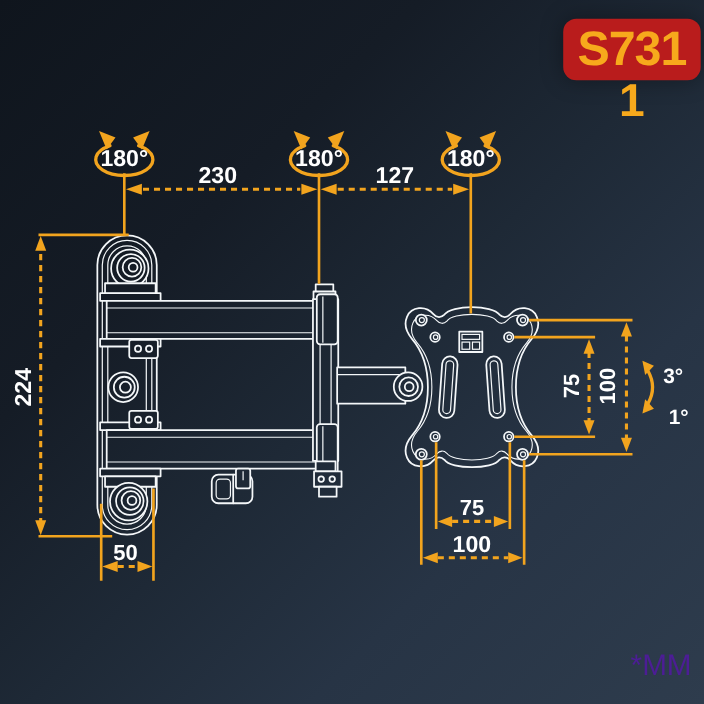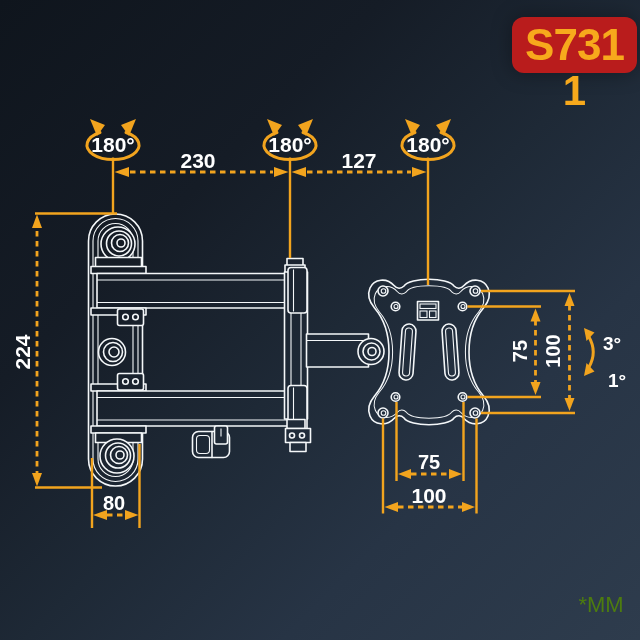--- a/index.html
+++ b/index.html
@@ -26,21 +26,21 @@
   .lbl{
     position:absolute;color:#ffffff;font-weight:700;white-space:nowrap;
     transform:translate(-50%,-50%);line-height:1;
   }
   .lbl.rot90{transform:translate(-50%,-50%) rotate(-90deg);}
   .rotlbl{font-size:21px;}
   .dim{font-size:21px;}
   .dim-sm{font-size:20px;}
   .tilt{font-size:19px;}
   .units{
-    position:absolute;color:#4d7c0f;font-weight:400;font-size:22px;
+    position:absolute;color:#4c1d95;font-weight:400;font-size:27px;
     transform:translate(-50%,-50%);white-space:nowrap;line-height:1;
   }
   .wire{stroke:#f4f7f9;stroke-width:1.6;fill:none;stroke-linejoin:round;stroke-linecap:round;}
   .wire-fill{stroke:#f4f7f9;stroke-width:1.6;fill:url(#bgfill);stroke-linejoin:round;}
   .wire-thin{stroke:#f4f7f9;stroke-width:1.1;fill:none;}
   .ann{stroke:#f2a41e;stroke-width:2.4;fill:none;stroke-linecap:butt;}
   .ann-dash{stroke:#f2a41e;stroke-width:2.8;fill:none;stroke-dasharray:5.5 4.5;}
   .ann-arrow{fill:#f2a41e;stroke:none;}
   .ann-arc{stroke:#f2a41e;stroke-width:3;fill:none;stroke-linecap:round;}
 </style>
@@ -313,21 +313,21 @@
 <div class="badge-variant">1</div>
 
 <div class="lbl rotlbl" style="left:113px;top:144px;">180°</div>
 <div class="lbl rotlbl" style="left:290px;top:144px;">180°</div>
 <div class="lbl rotlbl" style="left:428px;top:144px;">180°</div>
 
 <div class="lbl dim" style="left:198px;top:160px;">230</div>
 <div class="lbl dim" style="left:359px;top:160px;">127</div>
 
 <div class="lbl dim rot90" style="left:22px;top:352px;">224</div>
-<div class="lbl dim-sm" style="left:114px;top:503px;">80</div>
+<div class="lbl dim-sm" style="left:114px;top:503px;">50</div>
 
 <div class="lbl dim-sm rot90" style="left:520px;top:351px;">75</div>
 <div class="lbl dim-sm rot90" style="left:553px;top:351px;">100</div>
 
 <div class="lbl tilt" style="left:612px;top:343px;">3°</div>
 <div class="lbl tilt" style="left:617px;top:380px;">1°</div>
 
 <div class="lbl dim-sm" style="left:429px;top:462px;">75</div>
 <div class="lbl dim" style="left:429px;top:495px;">100</div>
 

